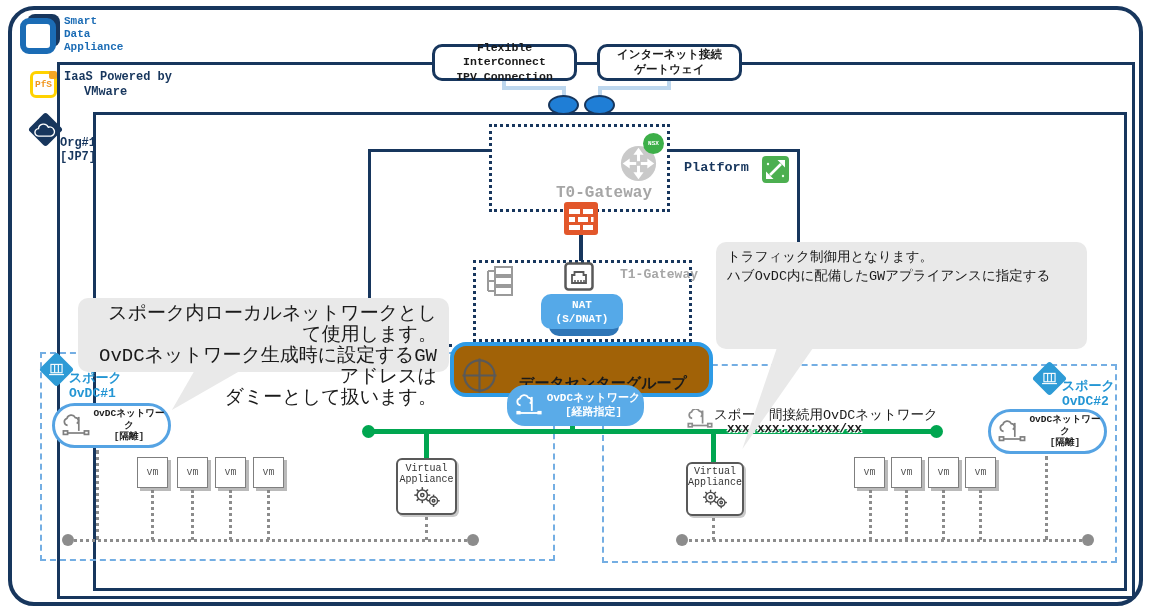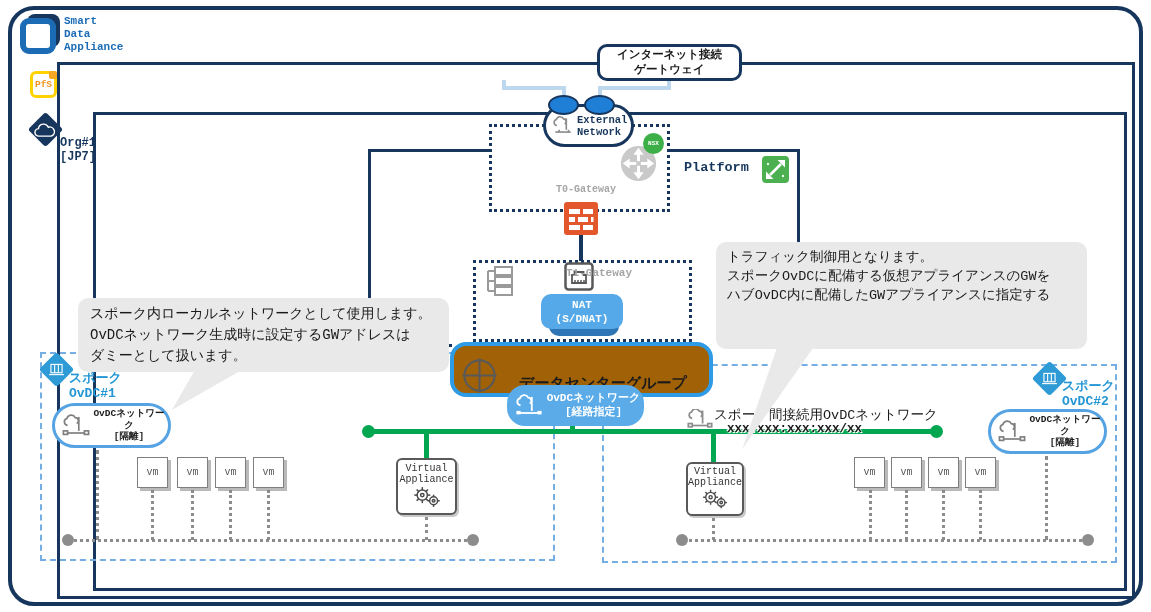--- a/index.html
+++ b/index.html
@@ -11,21 +11,21 @@
   .ctr{display:flex;align-items:center;justify-content:center;text-align:center;}
   .navy{background:#17365d;}
   .frame{border-style:solid;border-color:#17365d;background:transparent;}
   .dotbox{border:3px dotted #17365d;}
   .dashreg{border:2px dashed #74aee3;}
   .gline{background:#00a650;}
   .gdot{background:#8c8c8c;border-radius:50%;}
   .vdrop{width:0;border-left:3px dotted #8c8c8c;}
   .hbus{height:0;border-top:3px dotted #8c8c8c;}
   .bubble{background:#e9e9e9;border-radius:10px;z-index:10;}
-  .bubtxt{font-size:14px;line-height:21px;color:#1a1a1a;}
+  .bubtxt{font-size:19px;line-height:21px;color:#1a1a1a;text-align:right;}
   .tail{background:#e9e9e9;z-index:9;}
   .vmbox{background:#fff;border:1.5px solid #7f7f7f;box-shadow:3px 3px 0 rgba(130,130,130,.55);
          color:#595959;font-size:10px;}
   .ovalnet{background:#fff;border:3px solid #55a3e3;border-radius:23px;z-index:3;
            display:flex;align-items:center;padding-left:7px;}
   .diam{transform:rotate(45deg);border-radius:3px;z-index:2;}
   .grayl{color:#a6a6a6;}
   .spklbl{color:#2496d4;font-size:13px;line-height:15px;font-weight:bold;}
 </style>
 </head>
@@ -42,80 +42,75 @@
   <div class="abs b nw" style="left:64px;top:15px;font-size:11px;line-height:13px;color:#1b6cb5;">
     <div>Smart</div>
     <div>Data</div>
     <div>Appliance</div>
   </div>
 
   <div class="abs ctr" style="left:30px;top:71px;width:27px;height:27px;background:#fff;border:3px solid #ffd200;border-radius:6px;z-index:2;">
     <span class="b" style="font-size:9.5px;color:#f0961e;">PfS</span>
     <span class="abs" style="right:-3px;top:-3px;width:8px;height:8px;background:#f5a623;border-radius:2px;"></span>
   </div>
+  <div class="abs b nw" style="left:64px;top:70px;font-size:12px;line-height:15px;color:#17365d;">
+    <div>IaaS Powered by</div>
+    <div style="padding-left:20px;">VMware</div>
+  </div>
 
   <div class="abs navy diam" style="left:33px;top:117px;width:25px;height:25px;"></div>
   <svg class="abs" style="left:34px;top:123px;z-index:3;" width="23" height="15" viewBox="0 0 24 16">
     <path d="M5 14 a4 4 0 0 1 -.5-8 A5.5 5.5 0 0 1 15 4.5 a4.2 4.2 0 0 1 3 9.5 z" fill="none" stroke="#fff" stroke-width="1.5"></path>
   </svg>
   <div class="abs b nw" style="left:60px;top:136px;font-size:12px;line-height:14px;color:#17365d;">
     <div>Org#1</div>
     <div>[JP7]</div>
   </div>
 
+  <div class="abs ctr b" style="left:432px;top:44px;width:145px;height:37px;background:#fff;border:3px solid #17365d;border-radius:10px;z-index:5;font-size:11.5px;line-height:14.5px;">
+    <div>
+        <div>Flexible InterConnect</div>
+    <div>IPV Connection</div>
+      </div>
+  </div>
   <div class="abs ctr b" style="left:597px;top:44px;width:145px;height:37px;background:#fff;border:3px solid #17365d;border-radius:10px;z-index:5;font-size:11.5px;line-height:14.5px;">
     <div>
         <div>インターネット接続</div>
     <div>ゲートウェイ</div>
       </div>
   </div>
 
   <div class="abs" style="left:502px;top:80px;width:4px;height:9px;background:#bdd7ee;z-index:4;"></div>
   <div class="abs" style="left:502px;top:86px;width:64px;height:4px;background:#bdd7ee;z-index:4;"></div>
   <div class="abs" style="left:562px;top:90px;width:4px;height:10px;background:#bdd7ee;z-index:4;"></div>
   <div class="abs" style="left:667px;top:80px;width:4px;height:9px;background:#bdd7ee;z-index:4;"></div>
   <div class="abs" style="left:598px;top:86px;width:73px;height:4px;background:#bdd7ee;z-index:4;"></div>
   <div class="abs" style="left:598px;top:90px;width:4px;height:10px;background:#bdd7ee;z-index:4;"></div>
 
-  <div class="abs" style="left:543px;top:104px;width:91px;height:43px;background:#fff;border:3px solid #17365d;border-radius:22px;z-index:5;display:flex;align-items:center;padding-left:6px;">
-    <svg width="22" height="22" viewBox="0 0 40 34" style="color:#8c8c8c;">
-      <g fill="none" stroke="currentColor" stroke-width="3">
-        <path d="M9 16 a5.5 5.5 0 0 1 -1-10.8 A7 7 0 0 1 21 4 a5 5 0 0 1 2 9.5"></path>
-        <line x1="26" y1="3" x2="26" y2="24"></line>
-          <line x1="6" y1="28" x2="34" y2="28"></line>
-        <line x1="13" y1="24" x2="13" y2="28"></line>
-          <line x1="30" y1="24" x2="30" y2="28"></line>
-      </g>
-    </svg>
-    <div class="b" style="font-size:10.5px;line-height:12px;color:#17365d;margin-left:3px;">
-      <div>External</div>
-      <div>Network</div>
-    </div>
-  </div>
   <div class="abs" style="left:548px;top:95px;width:31px;height:20px;background:#1f7ed6;border:2px solid #17365d;border-radius:50%;z-index:6;"></div>
   <div class="abs" style="left:584px;top:95px;width:31px;height:20px;background:#1f7ed6;border:2px solid #17365d;border-radius:50%;z-index:6;"></div>
 
   <div class="abs dotbox" style="left:489px;top:124px;width:181px;height:88px;z-index:1;"></div>
   <svg class="abs" style="left:620px;top:145px;z-index:2;" width="37" height="37" viewBox="0 0 40 40">
     <circle cx="20" cy="20" r="19" fill="#c9c9c9"></circle>
     <g fill="#fff">
       <path d="M20 3 l5.5 7.5 h-11 z"></path>
         <path d="M20 37 l5.5 -7.5 h-11 z"></path>
       <path d="M3 20 l7.5 -5.5 v11 z"></path>
         <path d="M37 20 l-7.5 -5.5 v11 z"></path>
       <rect x="18.4" y="9.5" width="3.2" height="8"></rect>
         <rect x="18.4" y="22.5" width="3.2" height="8"></rect>
       <rect x="9.5" y="18.4" width="8" height="3.2"></rect>
         <rect x="22.5" y="18.4" width="8" height="3.2"></rect>
     </g>
   </svg>
   <div class="abs ctr b" style="left:643px;top:133px;width:21px;height:21px;background:#3daf49;border-radius:50%;z-index:3;color:#fff;font-size:6px;">
     <span>NSX</span>
   </div>
-  <div class="abs b nw grayl" style="left:556px;top:184px;font-size:10px;z-index:2;">T0-Gateway</div>
+  <div class="abs b nw grayl" style="left:556px;top:184px;font-size:16px;z-index:2;">T0-Gateway</div>
   <svg class="abs" style="left:564px;top:202px;z-index:4;" width="34" height="33" viewBox="0 0 34 33">
     <rect width="34" height="33" rx="3" fill="#e2572b"></rect>
     <g fill="#fff">
       <rect x="5" y="7" width="11" height="5"></rect>
         <rect x="19" y="7" width="10" height="5"></rect>
       <rect x="5" y="15" width="6" height="5"></rect>
         <rect x="14" y="15" width="10" height="5"></rect>
         <rect x="27" y="15" width="2.5" height="5"></rect>
       <rect x="5" y="23" width="11" height="5"></rect>
         <rect x="19" y="23" width="10" height="5"></rect>
@@ -154,21 +149,21 @@
   <svg class="abs" style="left:564px;top:262px;z-index:2;" width="30" height="29" viewBox="0 0 30 29">
     <rect x="1.5" y="1.5" width="27" height="26" rx="3" fill="#fff" stroke="#595959" stroke-width="2.5"></rect>
     <path d="M8 21 v-8 h2.5 v-3 h9 v3 H22 v8 z" fill="none" stroke="#595959" stroke-width="1.8"></path>
     <g stroke="#595959" stroke-width="1.5">
       <line x1="11" y1="21" x2="11" y2="18"></line>
         <line x1="14" y1="21" x2="14" y2="18"></line>
       <line x1="17" y1="21" x2="17" y2="18"></line>
         <line x1="20" y1="21" x2="20" y2="18"></line>
     </g>
   </svg>
-  <div class="abs b nw grayl" style="left:566px;top:267px;font-size:11px;z-index:2;">T1-Gateway</div>
+  <div class="abs b nw grayl" style="left:620px;top:267px;font-size:13px;z-index:2;">T1-Gateway</div>
 
   <div class="abs" style="left:549px;top:306px;width:70px;height:30px;background:#2e75b6;border-radius:10px;z-index:2;"></div>
   <div class="abs ctr b" style="left:541px;top:294px;width:82px;height:35px;background:#55a9e8;border-radius:10px;z-index:3;color:#fff;font-size:11px;line-height:14px;">
     <div>
         <div>NAT</div>
     <div>(S/DNAT)</div>
       </div>
   </div>
 
   <div class="abs" style="left:450px;top:342px;width:263px;height:55px;background:#a16207;border:4px solid #2e9be6;border-radius:16px;z-index:4;display:flex;align-items:flex-end;">
@@ -382,18 +377,17 @@
 
   <div class="abs bubble bubtxt" style="left:78px;top:298px;width:371px;height:74px;padding:6px 12px;">
     <div>スポーク内ローカルネットワークとして使用します。</div>
     <div>OvDCネットワーク生成時に設定するGWアドレスは</div>
     <div>ダミーとして扱います。</div>
   </div>
   <div class="abs tail" style="left:160px;top:370px;width:85px;height:40px;clip-path:polygon(41% 0,96% 0,14% 100%);"></div>
 
   <div class="abs bubble" style="left:716px;top:242px;width:371px;height:107px;padding:6px 11px;font-size:13.5px;line-height:19.2px;">
     <div>トラフィック制御用となります。</div>
-    <div>スポークOvDCに配備する仮想アプライアンスのGWを</div>
     <div>ハブOvDC内に配備したGWアプライアンスに指定する</div>
   </div>
   <div class="abs tail" style="left:733px;top:347px;width:85px;height:102px;clip-path:polygon(52% 0,95% 0,11% 100%);"></div>
 
 </div>
 
 </body></html>

